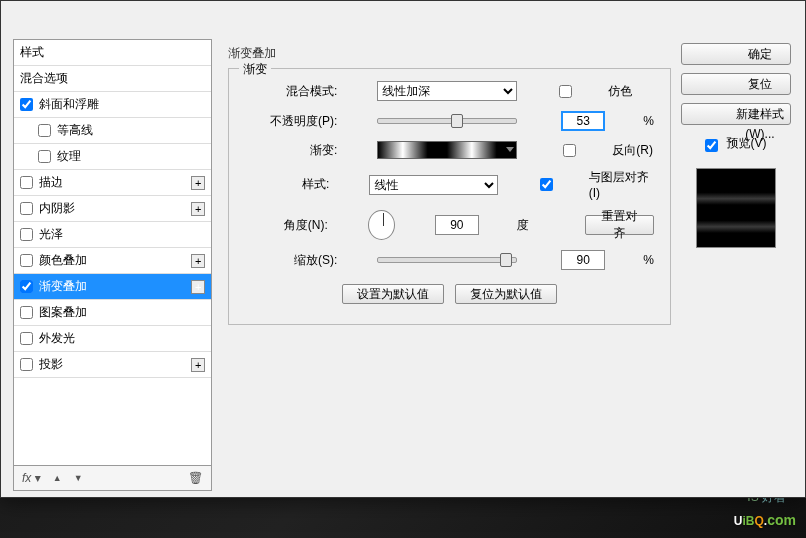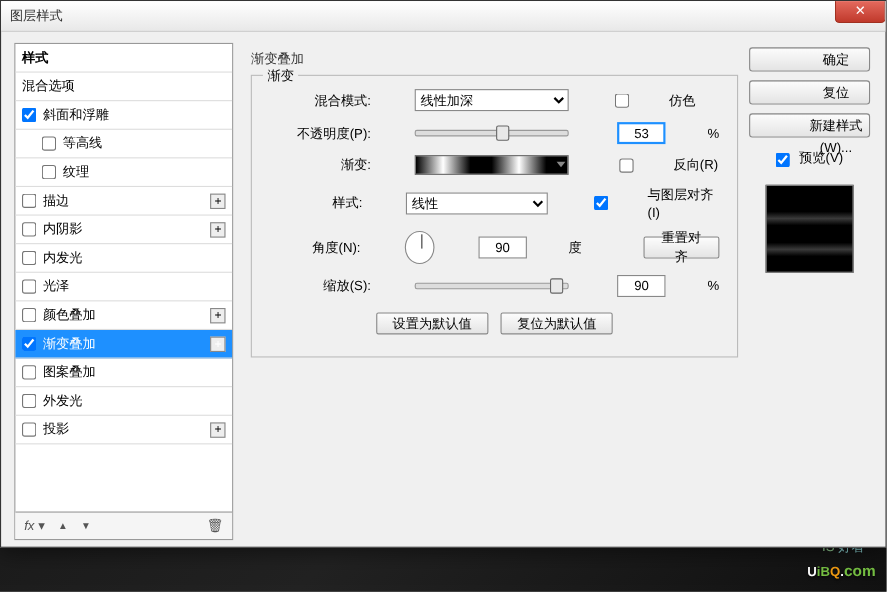--- a/index.html
+++ b/index.html
@@ -12,21 +12,21 @@
 .logo-sub { position: absolute; bottom: 32px; right: 20px; font-size: 12px; color: #8cc; }
 .dialog { position: absolute; top: 0; left: 0; width: 806px; height: 498px; background: #f0f0f0; border: 1px solid #333; box-shadow: 0 4px 20px rgba(0,0,0,0.5); }
 .titlebar { height: 28px; background: linear-gradient(#fff, #e8e8e8); border-bottom: 1px solid #ccc; display: flex; align-items: center; padding-left: 8px; position: relative; }
 .titlebar-text { color: #333; }
 .close-btn { position: absolute; right: 0; top: 0; width: 46px; height: 20px; background: linear-gradient(#e46a5e, #c0392b); color: #fff; text-align: center; line-height: 18px; border-radius: 0 0 4px 4px; cursor: pointer; border: 1px solid #a03020; border-top: none; }
 .dialog-body { position: absolute; top: 28px; left: 0; right: 0; bottom: 0; display: flex; }
 .left-panel { width: 240px; padding: 10px 0 0 12px; display: flex; flex-direction: column; }
 .style-list { border: 1px solid #999; background: #fff; flex: 1; margin-bottom: 6px; display: flex; flex-direction: column; }
 .style-item { height: 26px; display: flex; align-items: center; padding: 0 6px; border-bottom: 1px solid #ddd; position: relative; cursor: pointer; }
 .style-item.selected { background: #1e90ff; color: #fff; }
-.style-item.header { font-weight: bold; }
+.style-item.header { font-weight: normal; }
 .style-item input[type=checkbox] { margin-right: 6px; }
 .style-item .indent { width: 18px; display: inline-block; }
 .style-item .expand { position: absolute; right: 6px; width: 14px; height: 14px; border: 1px solid #888; background: #eee; text-align: center; line-height: 12px; font-size: 11px; }
 .list-footer { height: 24px; border-top: 1px solid #999; background: #f5f5f5; display: flex; align-items: center; gap: 12px; padding: 12px 8px; color: #555; }
 .list-footer span { cursor: pointer; }
 .center-panel { flex: 1; padding: 16px 10px 10px 16px; }
 .section-title { color: #333; margin-bottom: 6px; }
 .fieldset { border: 1px solid #bbb; padding: 12px 16px 20px 16px; position: relative; }
 .fieldset-label { position: absolute; top: -8px; left: 10px; background: #f0f0f0; padding: 0 4px; }
 .form-row { display: flex; align-items: center; margin-bottom: 10px; gap: 32px; }
@@ -53,24 +53,20 @@
 
 <div class="bg-blur"></div>
 <div class="logo-sub">
   <span style="color:#8fc98f">IS</span> <span>好看</span>
 </div>
 <div class="logo">
   <span class="u">U</span><span style="color:#76c043">i</span><span style="color:#76c043">B</span><span class="dot">Q</span><span style="color:#fff">.</span><span style="color:#76c043;font-size:14px">com</span>
 </div>
 
 <div class="dialog">
-  <div class="titlebar">
-    <span class="titlebar-text">图层样式</span>
-    <div class="close-btn">✕</div>
-  </div>
   <div class="dialog-body">
     <div class="left-panel">
       <div class="style-list">
         <div class="style-item header">
             <span>样式</span>
           </div>
         <div class="style-item">
             <span>混合选项</span>
           </div>
         <div class="style-item">
@@ -89,24 +85,20 @@
           </div>
         <div class="style-item">
             <input type="checkbox" style="">
             <span>描边</span>
             <span class="expand">+</span>
           </div>
         <div class="style-item">
             <input type="checkbox" style="">
             <span>内阴影</span>
             <span class="expand">+</span>
-          </div>
-        <div class="style-item">
-            <input type="checkbox" style="">
-            <span>内发光</span>
           </div>
         <div class="style-item">
             <input type="checkbox" style="">
             <span>光泽</span>
           </div>
         <div class="style-item">
             <input type="checkbox" style="">
             <span>颜色叠加</span>
             <span class="expand">+</span>
           </div>

